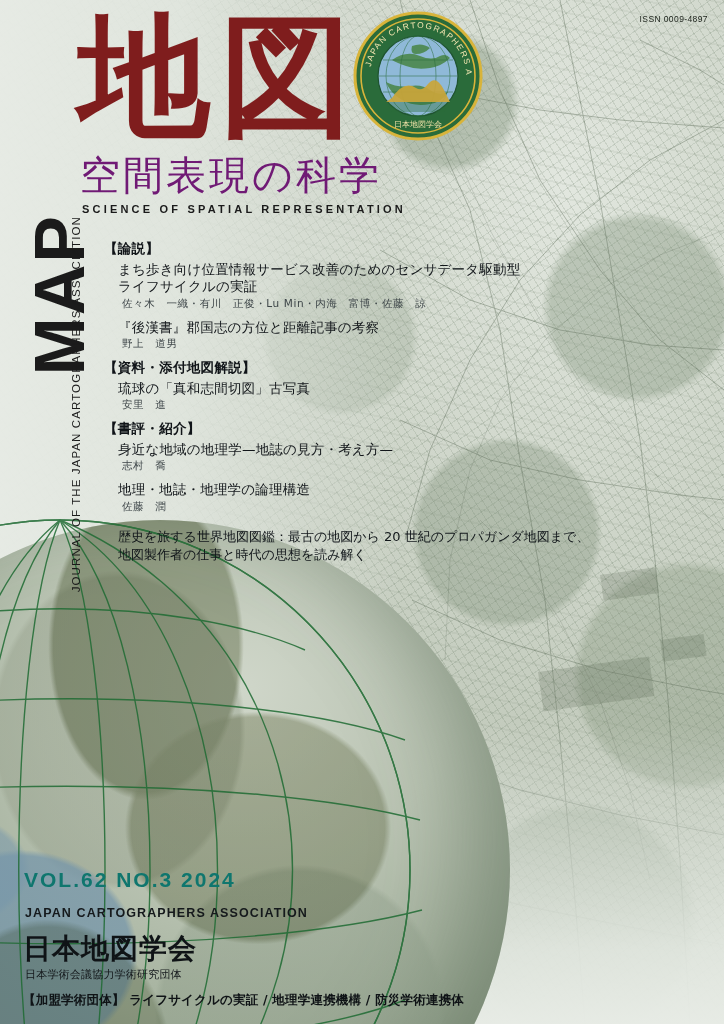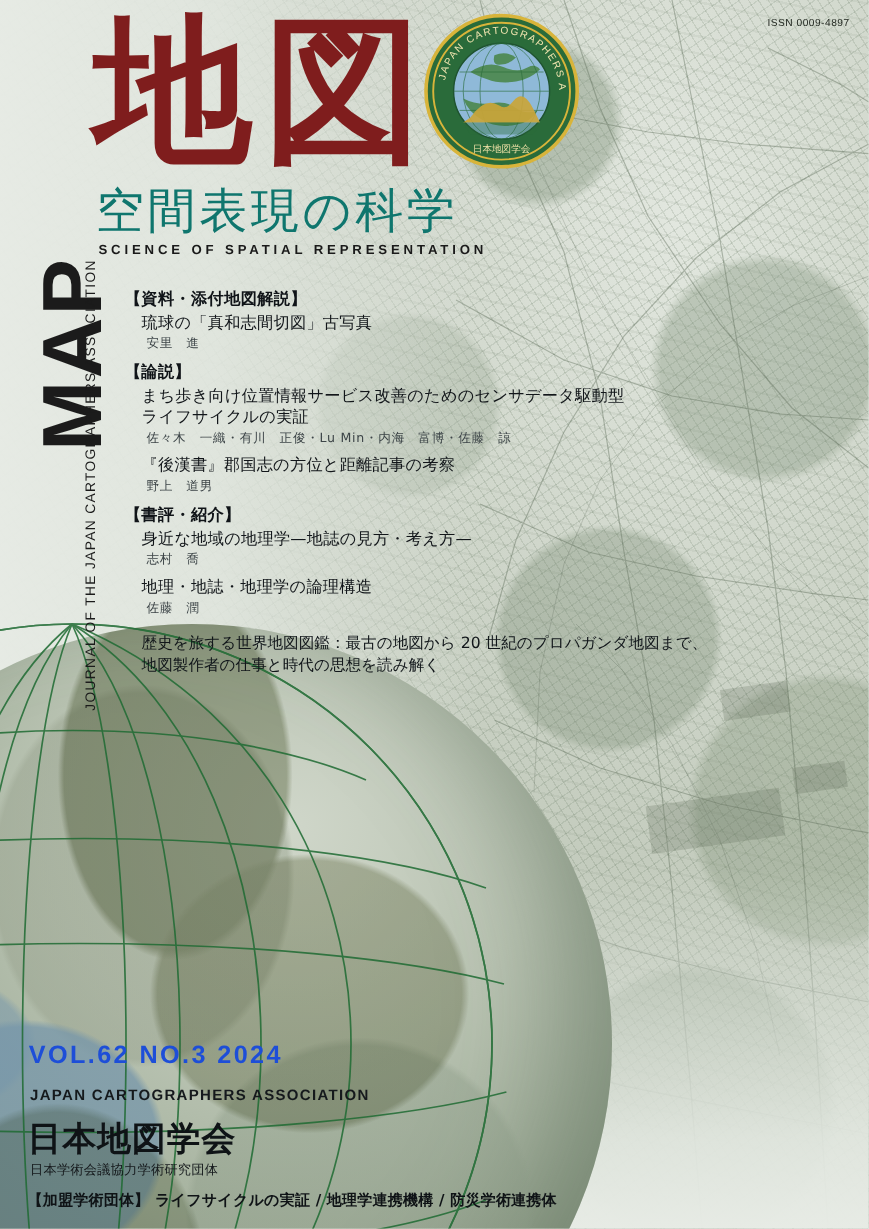--- a/index.html
+++ b/index.html
@@ -145,21 +145,21 @@
     color: #7f1d1d;
     letter-spacing: 10px;
     font-family: "DejaVu Sans", "Liberation Sans", sans-serif;
   }
   .subtitle-jp {
     position: absolute;
     left: 80px;
     top: 148px;
     font-size: 40px;
     letter-spacing: 3px;
-    color: #0f766e;
+    color: #701a75;
     font-family: Liberation Sans, sans-serif;
   }
   .subtitle-en {
     position: absolute;
     left: 82px;
     top: 203px;
     font-size: 11px;
     letter-spacing: 3.2px;
     color: #1a1a1a;
     font-weight: 600;
@@ -231,21 +231,21 @@
   }
 
   
   .volume {
     position: absolute;
     left: 24px;
     top: 868px;
     font-size: 21px;
     font-weight: 700;
     letter-spacing: 2px;
-    color: #1d4ed8;
+    color: #0f766e;
   }
   .assoc-en {
     position: absolute;
     left: 25px;
     top: 906px;
     font-size: 12.5px;
     font-weight: 700;
     letter-spacing: 1.1px;
     color: #15191c;
   }
@@ -374,34 +374,34 @@
     <text x="66" y="117" font-size="8" font-family="DejaVu Sans, sans-serif" fill="#f1e2a8" text-anchor="middle">日本地図学会</text>
     <path id="emblemArc" d="M18,66 a48,48 0 0 1 96,0" fill="none"></path>
     <text font-size="8.4" font-family="Liberation Sans, sans-serif" fill="#f3e6b0" letter-spacing="1.4">
       <textPath href="#emblemArc" startOffset="6%">JAPAN CARTOGRAPHERS ASSOCIATION</textPath>
     </text>
   </svg>
 
   <div class="contents">
 
     <div>
-      <div class="sec-head">【資料・添付地図解説】</div>
-      <div class="art-title">琉球の「真和志間切図」古写真</div>
-      <div class="art-authors">安里　進</div>
-    </div>
-
-    <div>
       <div class="sec-head">【論説】</div>
       <div class="art-title" style="white-space:pre-line;">まち歩き向け位置情報サービス改善のためのセンサデータ駆動型
 ライフサイクルの実証</div>
       <div class="art-authors">佐々木　一織・有川　正俊・Lu Min・内海　富博・佐藤　諒</div>
       <div class="art-title">『後漢書』郡国志の方位と距離記事の考察</div>
       <div class="art-authors">野上　道男</div>
     </div>
 
+    <div>
+      <div class="sec-head">【資料・添付地図解説】</div>
+      <div class="art-title">琉球の「真和志間切図」古写真</div>
+      <div class="art-authors">安里　進</div>
+    </div>
+
 
     <div>
       <div class="sec-head">【書評・紹介】</div>
       <div class="art-title">身近な地域の地理学—地誌の見方・考え方—</div>
       <div class="art-authors">志村　喬</div>
       <div class="art-title">地理・地誌・地理学の論理構造</div>
       <div class="art-authors">佐藤　潤</div>
     </div>
 
   </div>

